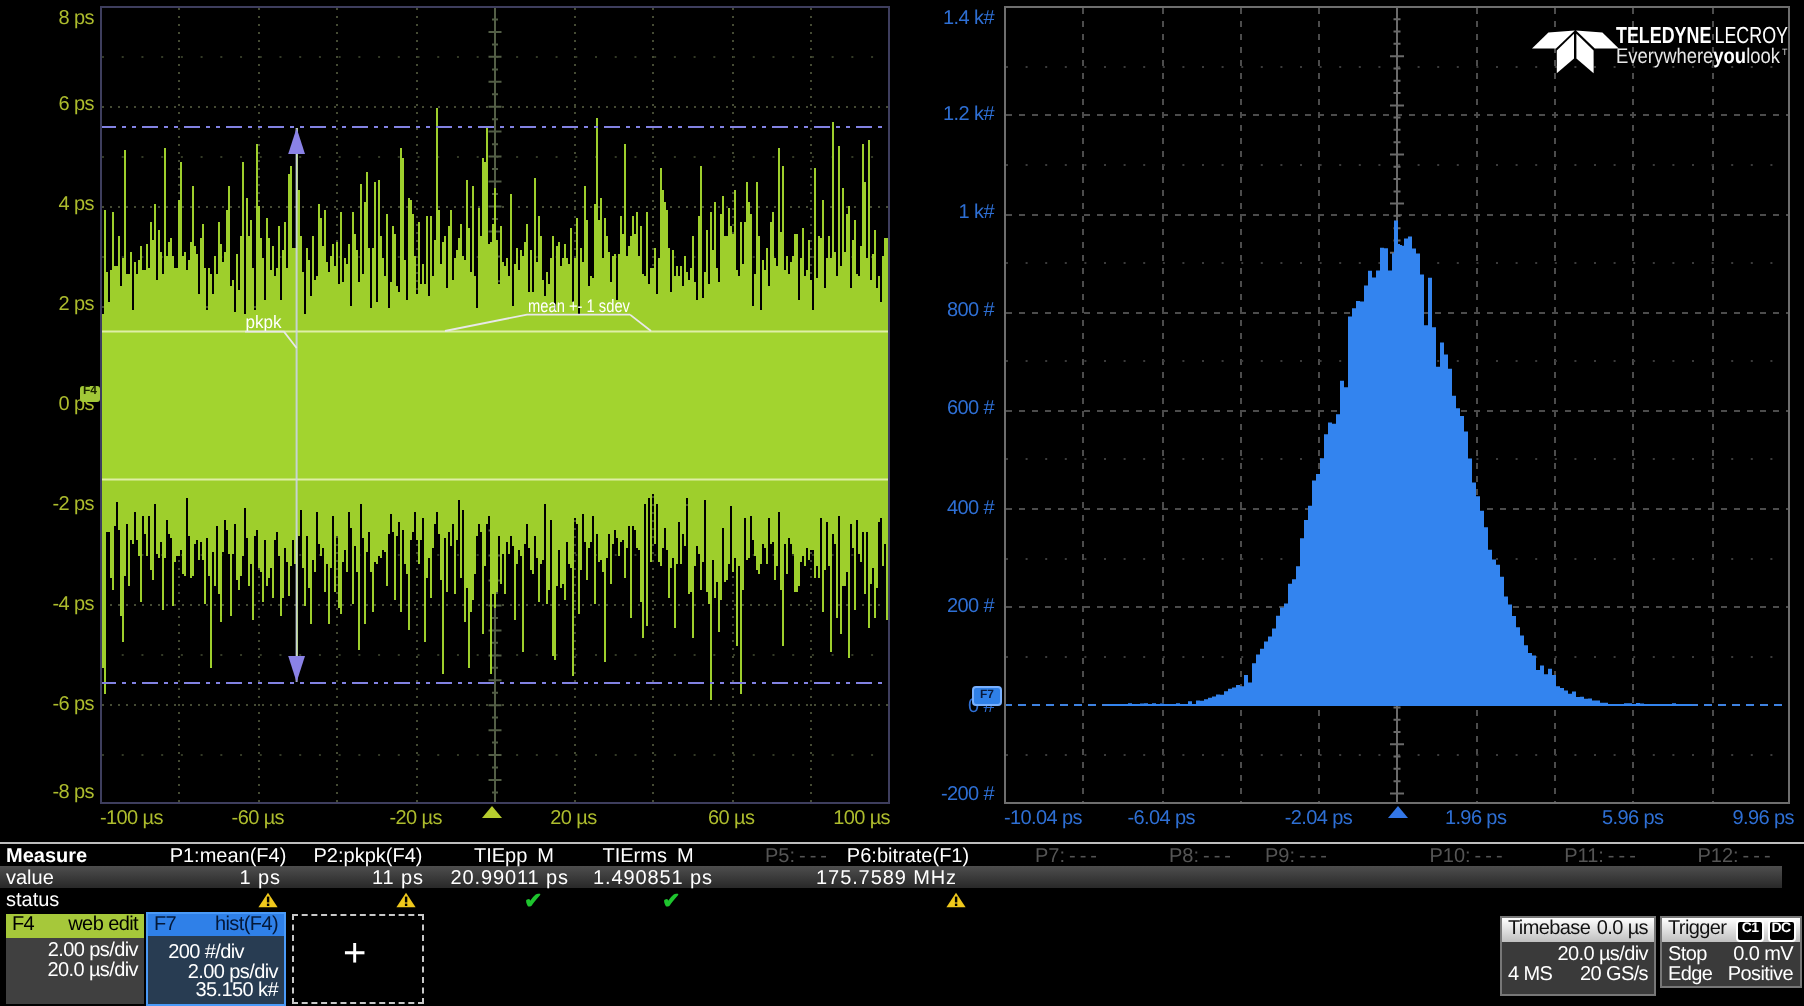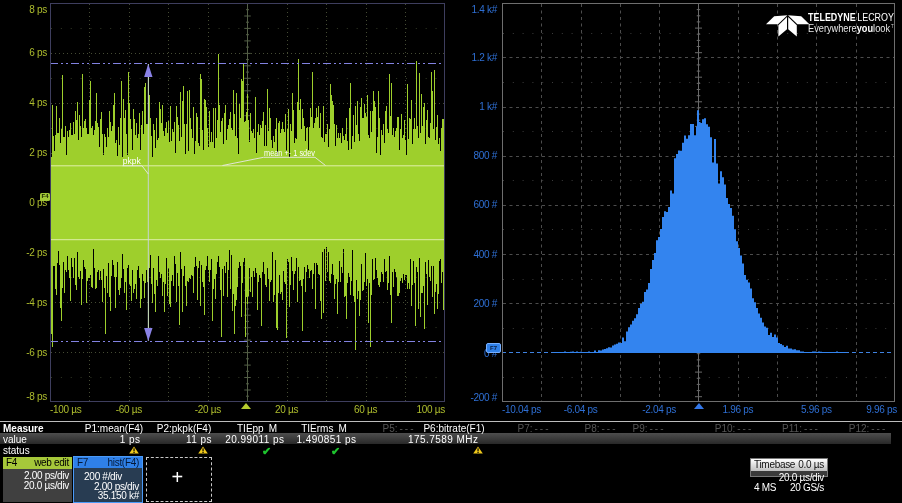--- a/index.html
+++ b/index.html
@@ -171,27 +171,38 @@
    <span style="position:absolute;left:3px">F7</span>
         <span style="position:absolute;right:3px">hist(F4)</span>
       </div>
  <div style="position:absolute;right:20px;top:14px;color:#fff">200 #/div</div>
  <div style="position:absolute;right:3px;top:23.5px;color:#fff">2.00 ps/div</div>
  <div style="position:absolute;right:3px;top:33.3px;color:#fff">35.150 k#</div>
 </div>
 <div style="position:absolute;left:145.5px;top:457px;width:66px;height:45px;border:1px dashed #c8c8c8;box-sizing:border-box">
  <div style="position:absolute;left:25px;top:8px;color:#fff;font-size:20px;font-weight:300">+</div>
 </div>
-<div style="position:absolute;left:750px;top:458px;width:78px;height:19px;background:#3a3a3a;border:1px solid #777;box-sizing:border-box;font-size:10px;letter-spacing:-0.3px">
+<div style="position:absolute;left:750px;top:458px;width:78px;height:40px;background:#3a3a3a;border:1px solid #777;box-sizing:border-box;font-size:10px;letter-spacing:-0.3px">
  <div style="position:absolute;left:0;top:0;width:100%;height:11.5px;background:linear-gradient(#fff,#bfbfbf);color:#111;line-height:11.5px">
   <span style="position:absolute;left:3px">Timebase</span>
         <span style="position:absolute;right:3px">0.0 µs</span>
       </div>
  <div style="position:absolute;right:3px;top:12.5px;color:#fff">20.0 µs/div</div>
  <div style="position:absolute;left:3px;top:23px;color:#fff">4 MS</div>
  <div style="position:absolute;right:3px;top:23px;color:#fff">20 GS/s</div>
+</div>
+<div style="position:absolute;left:830px;top:458px;width:70.5px;height:35.5px;background:#3a3a3a;border:1px solid #777;box-sizing:border-box;font-size:10px;letter-spacing:-0.3px">
+ <div style="position:absolute;left:0;top:0;width:100%;height:11.5px;background:linear-gradient(#fff,#bfbfbf);color:#111;line-height:11.5px">
+  <span style="position:absolute;left:3px">Trigger</span>
+  <span style="position:absolute;left:37px;top:1px;width:12px;height:8.5px;background:#000;border:1px solid #fff;border-radius:2px;color:#fff;font-size:7px;line-height:8.5px;text-align:center;font-weight:bold">C1</span>
+  <span style="position:absolute;left:52.5px;top:1px;width:12px;height:8.5px;background:#000;border:1px solid #fff;border-radius:2px;color:#fff;font-size:7px;line-height:8.5px;text-align:center;font-weight:bold">DC</span>
+      </div>
+ <div style="position:absolute;left:3px;top:12.5px;color:#fff">Stop</div>
+ <div style="position:absolute;right:3px;top:12.5px;color:#fff">0.0 mV</div>
+ <div style="position:absolute;left:3px;top:23px;color:#fff">Edge</div>
+ <div style="position:absolute;right:3px;top:23px;color:#fff">Positive</div>
 </div>
 
 <div style="position:absolute;left:40px;top:193px;width:10px;height:7.5px;background:#a2c838;border-radius:1.5px;color:#1a2400;font-size:6px;line-height:7.5px;text-align:center;font-weight:bold">F4</div>
 <div style="position:absolute;left:486px;top:343px;width:13px;height:8px;background:#2f80e8;border:0.5px solid #78b0ff;border-radius:2px;color:#0a1a3a;font-size:6px;line-height:8px;text-align:center;font-weight:bold">F7</div>
 <div style="position:absolute;left:241px;top:403px;width:0;height:0;border-left:5px solid transparent;border-right:5px solid transparent;border-bottom:6.5px solid #b6cc2e"></div>
 <div style="position:absolute;left:693.5px;top:403px;width:0;height:0;border-left:5px solid transparent;border-right:5px solid transparent;border-bottom:6.5px solid #3377e8"></div>
 
 </div>
 </body></html>

